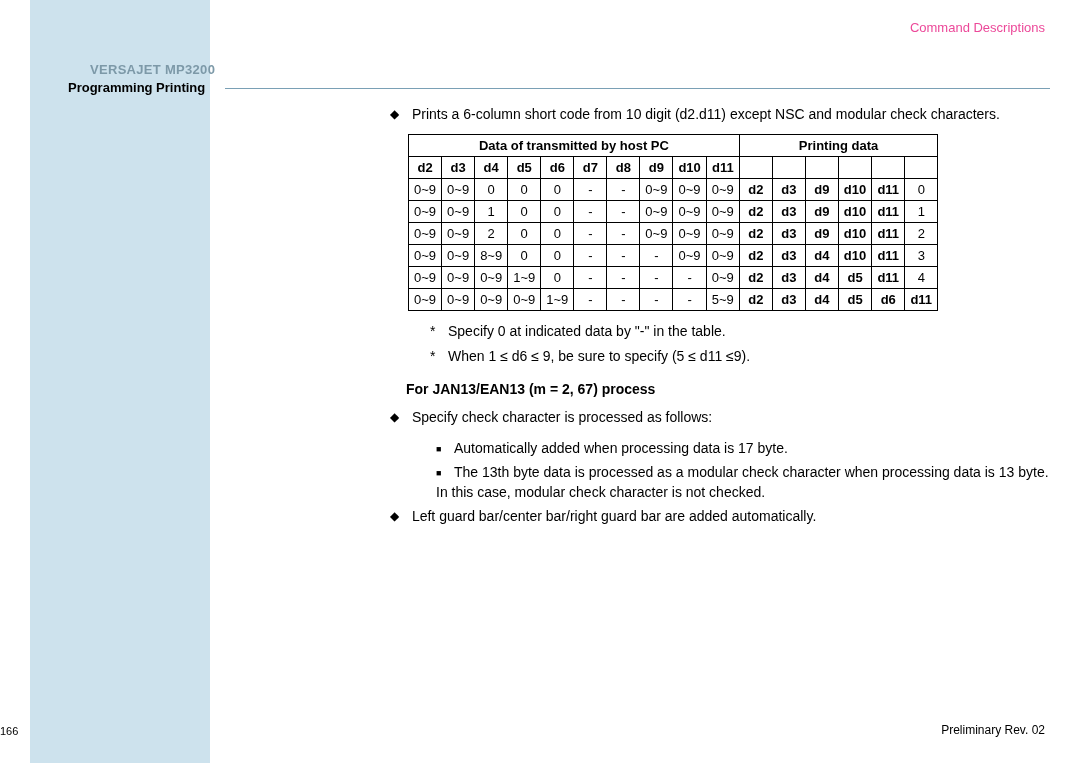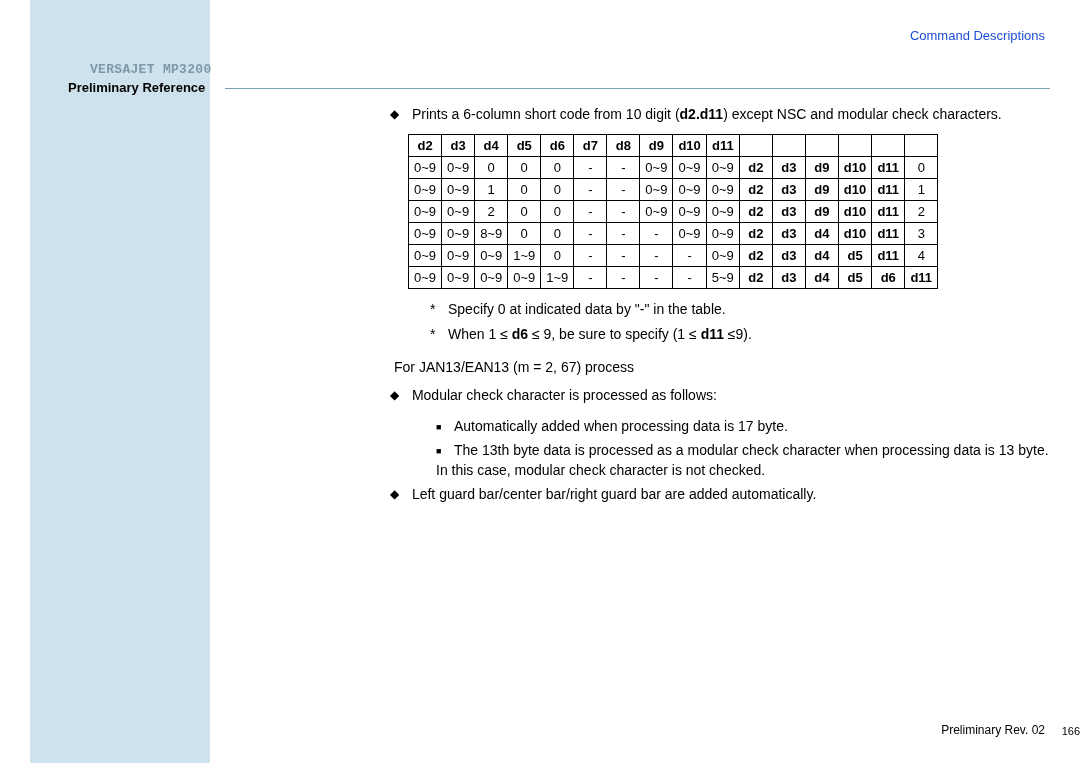--- a/index.html
+++ b/index.html
@@ -23,36 +23,35 @@
     background: #cde2ed;
   }
   .side-title {
     position: absolute;
     left: 90px;
     top: 62px;
     font-size: 13px;
     font-weight: bold;
     color: #7d99a8;
     letter-spacing: 0.3px;
-    font-family: Liberation Mono, monospace;
   }
   .side-sub {
     position: absolute;
     left: 68px;
     top: 80px;
     font-size: 13px;
     font-weight: bold;
     color: #000;
   }
   .header-right {
     position: absolute;
     right: 35px;
-    top: 28px;
-    font-size: 13px;
-    color: #1d4ed8;
+    top: 20px;
+    font-size: 13px;
+    color: #ec4899;
   }
   .rule {
     position: absolute;
     left: 225px;
     right: 30px;
     top: 88px;
     height: 1px;
     border-top: 1px solid #7aa0b5;
   }
   .content {
@@ -73,79 +72,83 @@
     display: inline-block;
     width: 10px;
     margin-right: 8px;
     font-size: 9px;
     vertical-align: 1px;
   }
   .para {
     margin: 0 0 10px 18px;
     line-height: 1.45;
   }
-  .bold { font-weight: bold; }
+  .bold { font-weight: normal; }
   table {
     border-collapse: collapse;
     margin: 8px 0 10px 18px;
     font-size: 13px;
   }
   th, td {
     border: 1px solid #000;
     padding: 3px 5px;
     text-align: center;
     min-width: 22px;
   }
   th { font-weight: bold; }
   .subhead {
-    font-weight: normal;
-    margin: 14px 0 10px 4px;
+    font-weight: bold;
+    margin: 14px 0 10px 16px;
   }
   .note {
     margin: 4px 0 4px 40px;
     line-height: 1.5;
   }
   .note .star { display:inline-block; width:18px; }
   .inner {
     margin: 4px 0 4px 46px;
     line-height: 1.45;
   }
   .pagenum {
     position: absolute;
     left: 0; right: 0;
     bottom: 26px;
-    text-align: right;
+    text-align: left;
     font-size: 11px;
   }
   .footer-right {
     position: absolute;
     right: 35px;
     bottom: 26px;
     font-size: 12px;
     text-align: center;
   }
 </style>
 </head>
 <body>
 
 <div class="sidebar"></div>
 <div class="side-title">VERSAJET MP3200</div>
-<div class="side-sub">Preliminary Reference</div>
+<div class="side-sub">Programming Printing</div>
 <div class="header-right">Command Descriptions</div>
 <div class="rule"></div>
 
 <div class="content">
 
   <p class="para">
     <span class="diamond">◆</span>
     <span>Prints a 6-column short code from 10 digit (</span><span class="bold">d2.d11</span><span>) except NSC and modular check characters.</span>
   </p>
 
   <table>
     <tbody>
+        <tr>
+      <th colspan="10">Data of transmitted by host PC</th>
+      <th colspan="6">Printing data</th>
+    </tr>
     <tr>
       <th>d2</th>
       <th>d3</th>
       <th>d4</th>
       <th>d5</th>
       <th>d6</th>
       <th>d7</th>
       <th>d8</th>
       <th>d9</th>
       <th>d10</th>
@@ -264,28 +267,28 @@
           <td style="font-weight: bold;">d3</td>
           <td style="font-weight: bold;">d4</td>
           <td style="font-weight: bold;">d5</td>
           <td style="font-weight: bold;">d6</td>
           <td style="font-weight: bold;">d11</td>
         </tr>
       </tbody>
   </table>
 
   <p class="note"><span class="star">*</span><span>Specify 0 at indicated data by "-" in the table.</span></p>
-  <p class="note"><span class="star">*</span><span>When 1 ≤ </span><span class="bold">d6</span><span> ≤ 9, be sure to specify (1 ≤ </span><span class="bold">d11</span><span> ≤9).</span></p>
+  <p class="note"><span class="star">*</span><span>When 1 ≤ </span><span class="bold">d6</span><span> ≤ 9, be sure to specify (5 ≤ </span><span class="bold">d11</span><span> ≤9).</span></p>
 
 
   <p class="subhead">For JAN13/EAN13 (m = 2, 67) process</p>
 
   <p class="para">
     <span class="diamond">◆</span>
-    <span>Modular check character is processed as follows:</span>
+    <span>Specify check character is processed as follows:</span>
   </p>
   <p class="inner"><span class="square">■</span><span>Automatically added when processing data is 17 byte.</span></p>
   <p class="inner"><span class="square">■</span><span>The 13th byte data is processed as a modular check character when processing data is 13 byte. In this case, modular check character is not checked.</span></p>
 
   <p class="para" style="margin-top:0">
     <span class="diamond">◆</span>
     <span>Left guard bar/center bar/right guard bar are added automatically.</span>
   </p>
 
 </div>

